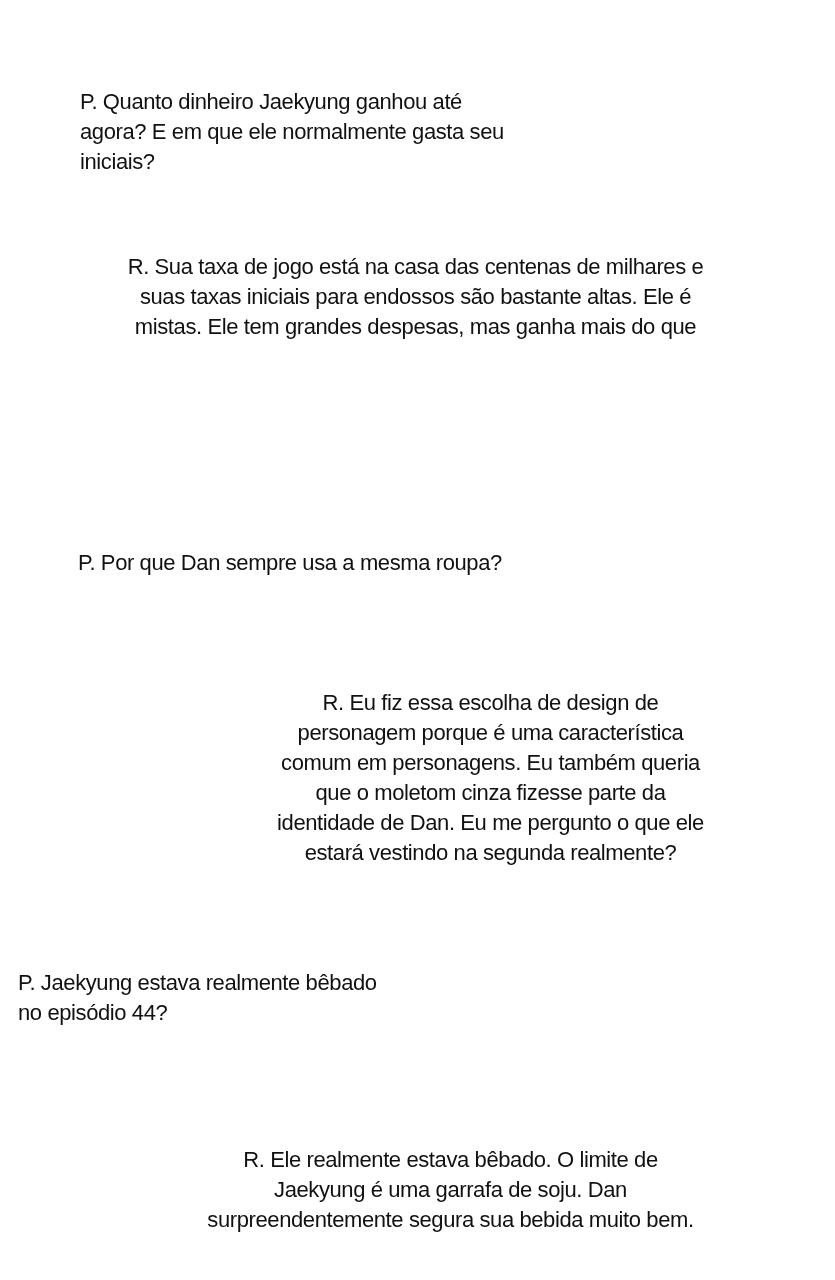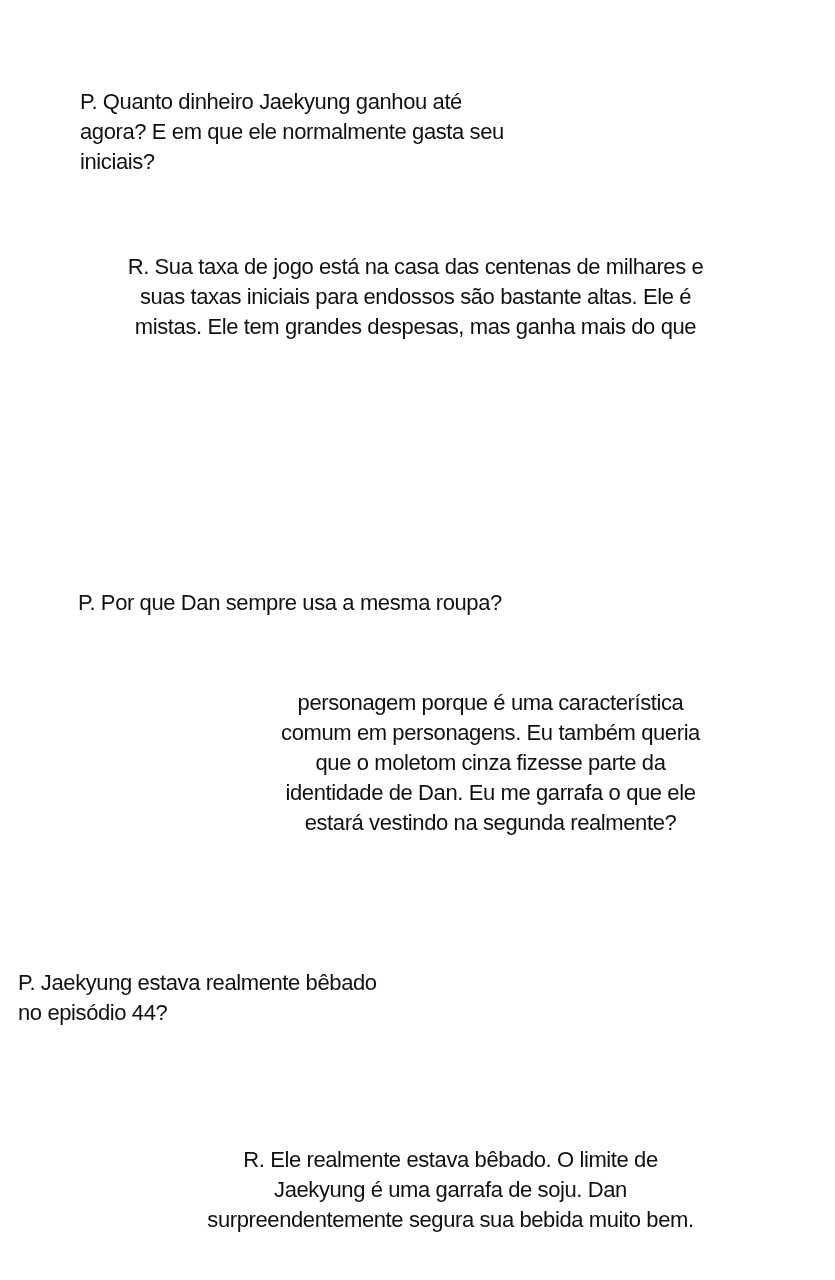--- a/index.html
+++ b/index.html
@@ -22,29 +22,30 @@
     <span class="ln">agora? E em que ele normalmente gasta seu</span>
     <span class="ln">iniciais?</span>
   </div>
 
   <div class="blk right" style="left:60px; top:252px; width:711px;">
     <span class="ln">R. Sua taxa de jogo está na casa das centenas de milhares e</span>
     <span class="ln">suas taxas iniciais para endossos são bastante altas. Ele é</span>
     <span class="ln">mistas. Ele tem grandes despesas, mas ganha mais do que</span>
   </div>
 
-  <div class="blk q left" style="left:78px; top:548px; width:500px;margin-top:40px;">
+  <div class="blk q left" style="left:78px; top:548px; width:500px;">
     <span class="ln">P. Por que Dan sempre usa a mesma roupa?</span>
   </div>
 
   <div class="blk right" style="left:200px; top:688px; width:581px;">
+    <span class="ln">R. Eu fiz essa escolha de design de</span>
     <span class="ln">personagem porque é uma característica</span>
     <span class="ln">comum em personagens. Eu também queria</span>
     <span class="ln">que o moletom cinza fizesse parte da</span>
-    <span class="ln">identidade de Dan. Eu me garrafa o que ele</span>
+    <span class="ln">identidade de Dan. Eu me pergunto o que ele</span>
     <span class="ln">estará vestindo na segunda realmente?</span>
   </div>
 
   <div class="blk q left" style="left:18px; top:968px; width:460px;">
     <span class="ln">P. Jaekyung estava realmente bêbado</span>
     <span class="ln">no episódio 44?</span>
   </div>
 
   <div class="blk right" style="left:150px; top:1098px; width:601px;margin-top:47px;">
     <span class="ln">R. Ele realmente estava bêbado. O limite de</span>

